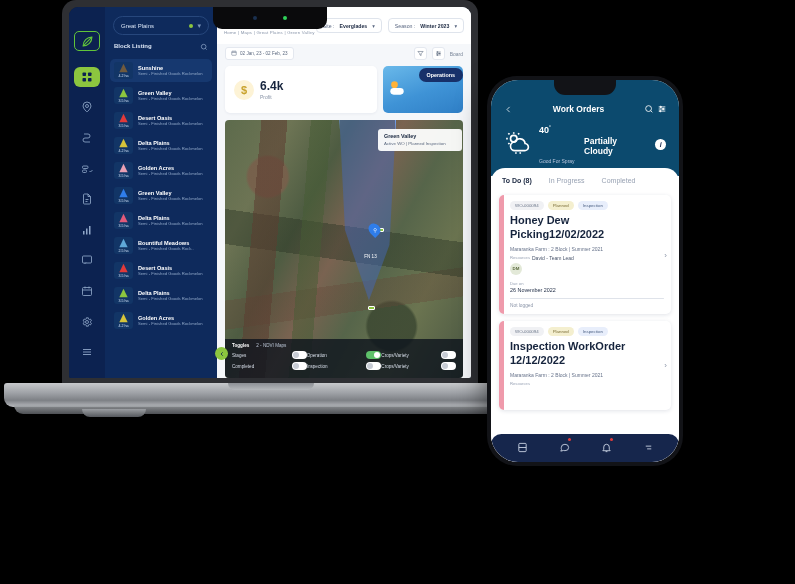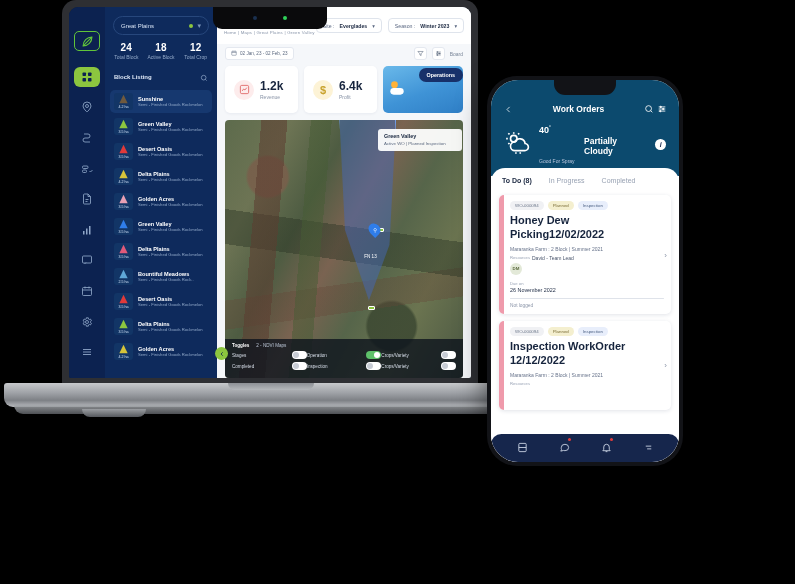--- a/index.html
+++ b/index.html
@@ -468,34 +468,20 @@
         </div>
       </div>
 
       <div class="sidebar">
         <div class="farm-select">
           <span class="fs-name">Great Plains</span>
           <span class="fs-dot"></span>
           <span class="fs-chev">▾</span>
         </div>
 
-        <div class="kpis">
-          <div class="kpi">
-            <div class="kpi-val">24</div>
-            <div class="kpi-lbl">Total Block</div>
-          </div>
-          <div class="kpi">
-            <div class="kpi-val">18</div>
-            <div class="kpi-lbl">Active Block</div>
-          </div>
-          <div class="kpi">
-            <div class="kpi-val">12</div>
-            <div class="kpi-lbl">Total Crop</div>
-          </div>
-        </div>
 
         <div class="bl-head">
           <span class="bl-title">Block Listing</span>
           <span class="bl-search">
             <svg width="8" height="8" viewBox="0 0 24 24" fill="none" stroke="currentColor" stroke-width="2.2">
                 <circle cx="11" cy="11" r="7"></circle>
                 <path d="M20 20l-4-4"></path>
               </svg>
           </span>
         </div>
@@ -686,32 +672,20 @@
                   <circle cx="8" cy="17" r="1.6" fill="currentColor"></circle>
                 </svg>
             </div>
             <span class="board-lbl">Board</span>
           </div>
         </div>
 
         <div class="op-btn">Operations</div>
 
         <div class="cards">
-          <div class="stat-card">
-            <div class="stat-ic" style="background:#fdecec;color:#e06c6c">
-              <svg width="11" height="11" viewBox="0 0 24 24" fill="none" stroke="currentColor" stroke-width="2">
-                  <rect x="3" y="3" width="18" height="18" rx="3"></rect>
-                  <path d="M7 15l3-4 3 2 4-5"></path>
-                </svg>
-            </div>
-            <div>
-              <div class="stat-val">1.2k</div>
-              <div class="stat-lbl">Revenue</div>
-            </div>
-          </div>
           <div class="stat-card">
             <div class="stat-ic" style="background:#fdf3d6;color:#c9a32e;font-size:11px;font-weight:bold">$</div>
             <div>
               <div class="stat-val">6.4k</div>
               <div class="stat-lbl">Profit</div>
             </div>
           </div>
           <div class="weather-card">
             <span class="w-sun">
               <svg width="20" height="20" viewBox="0 0 24 24">

